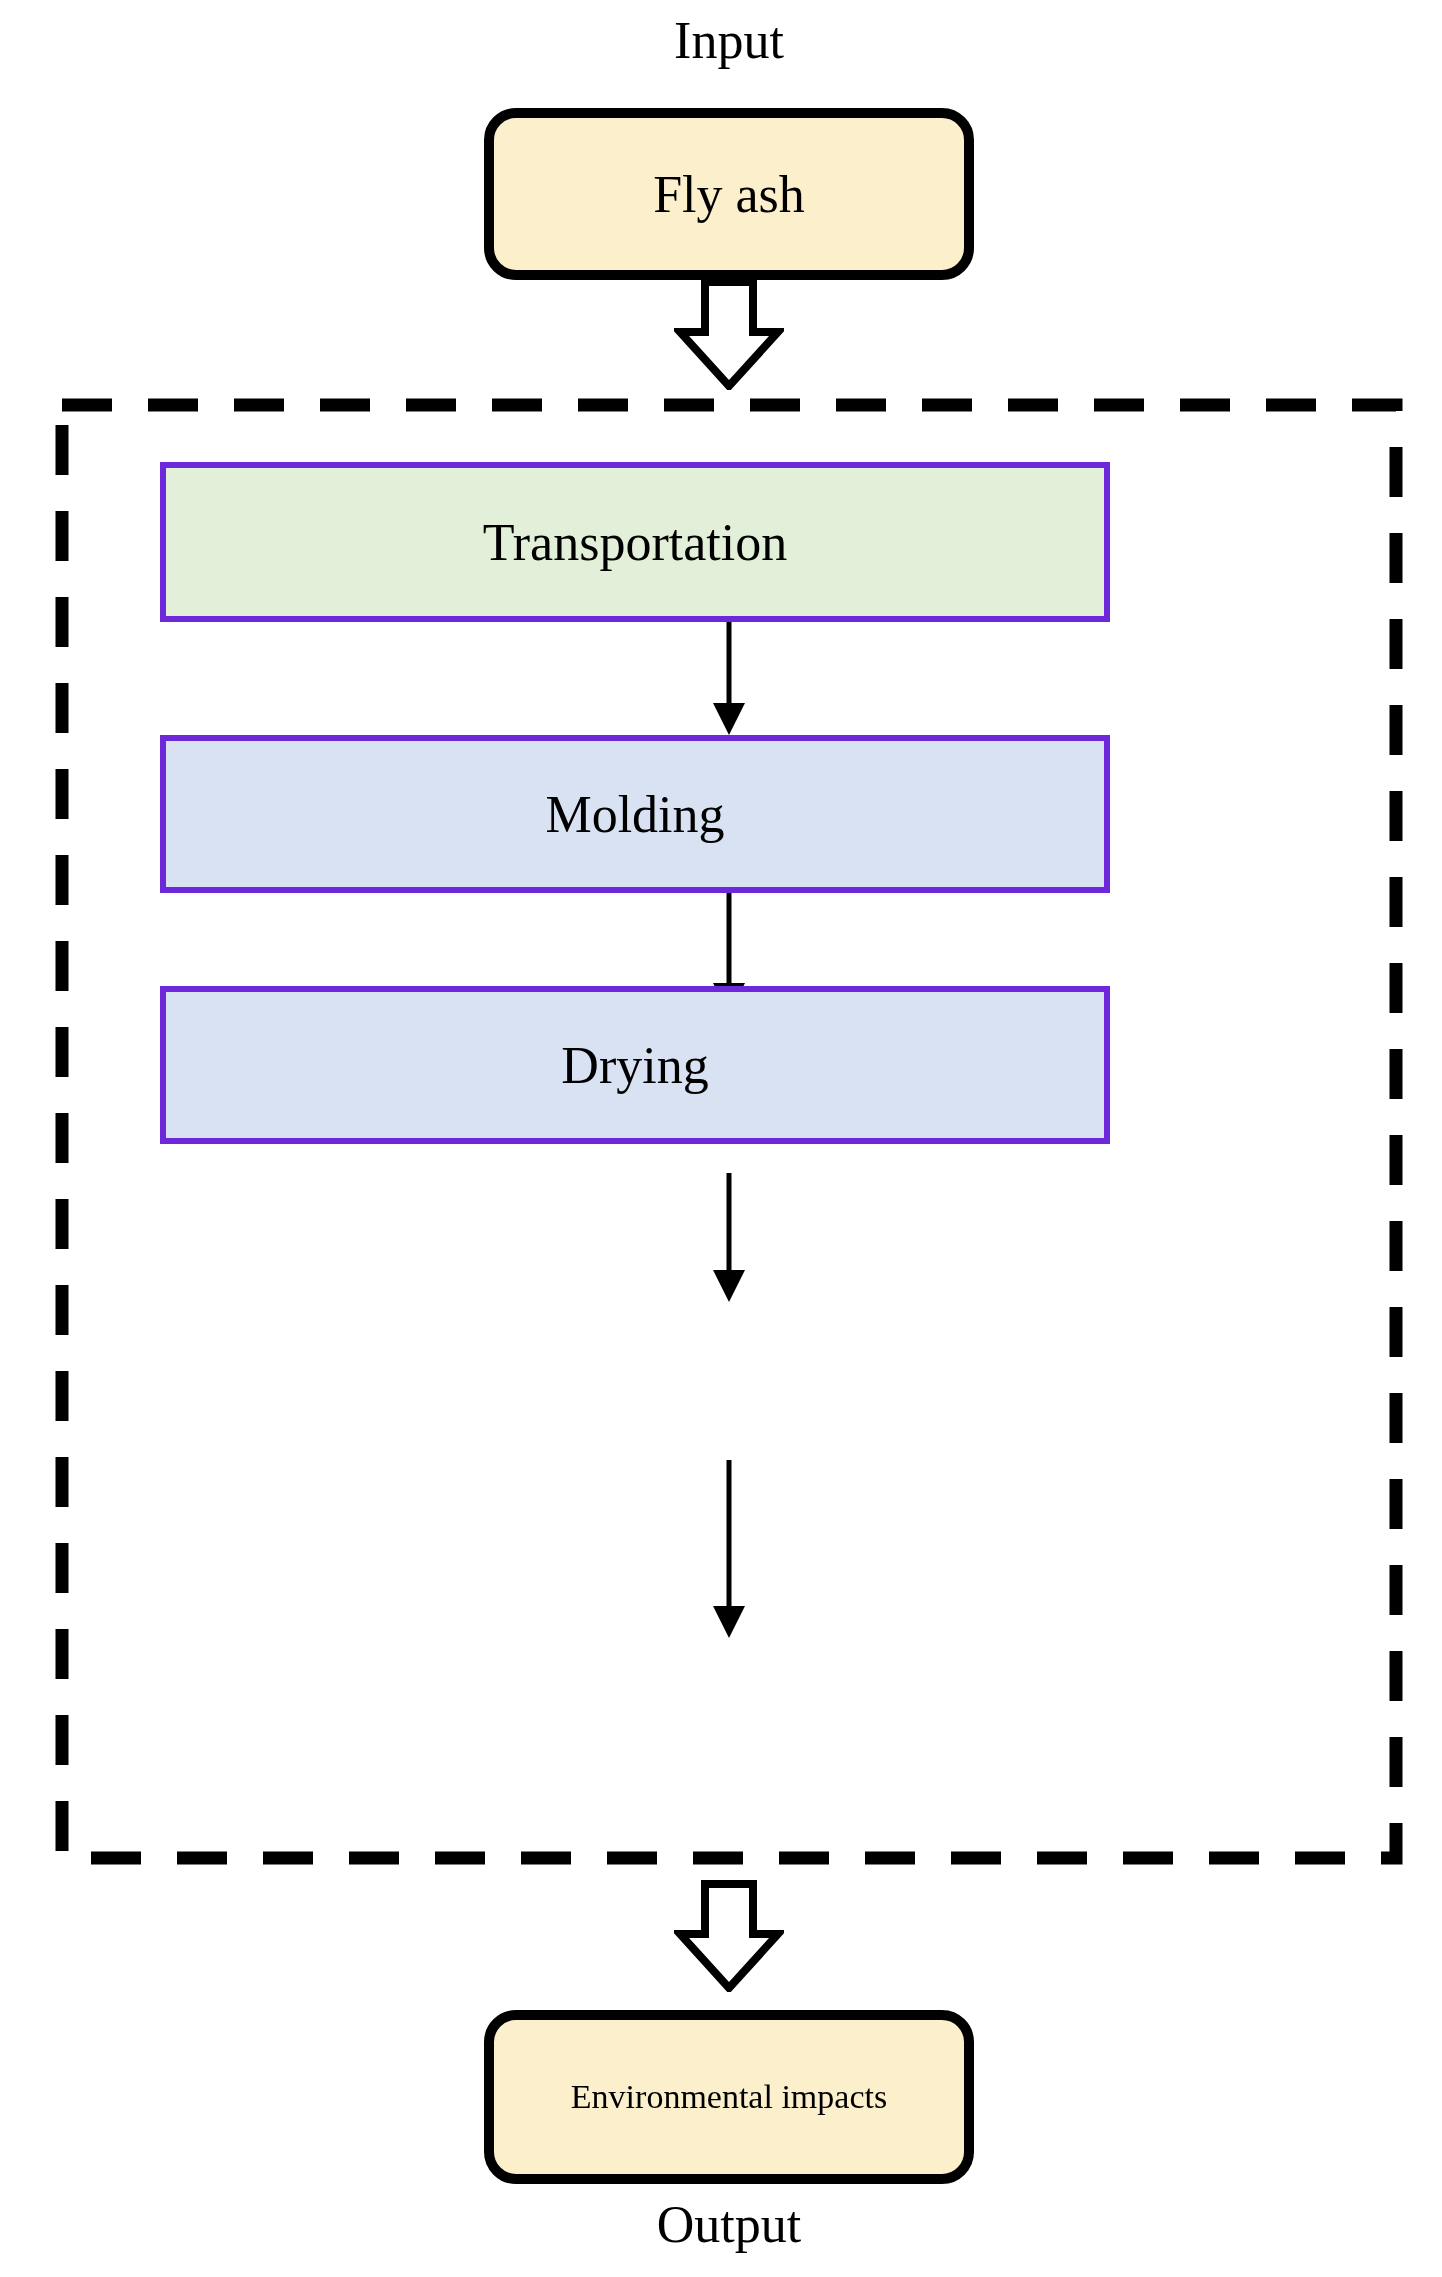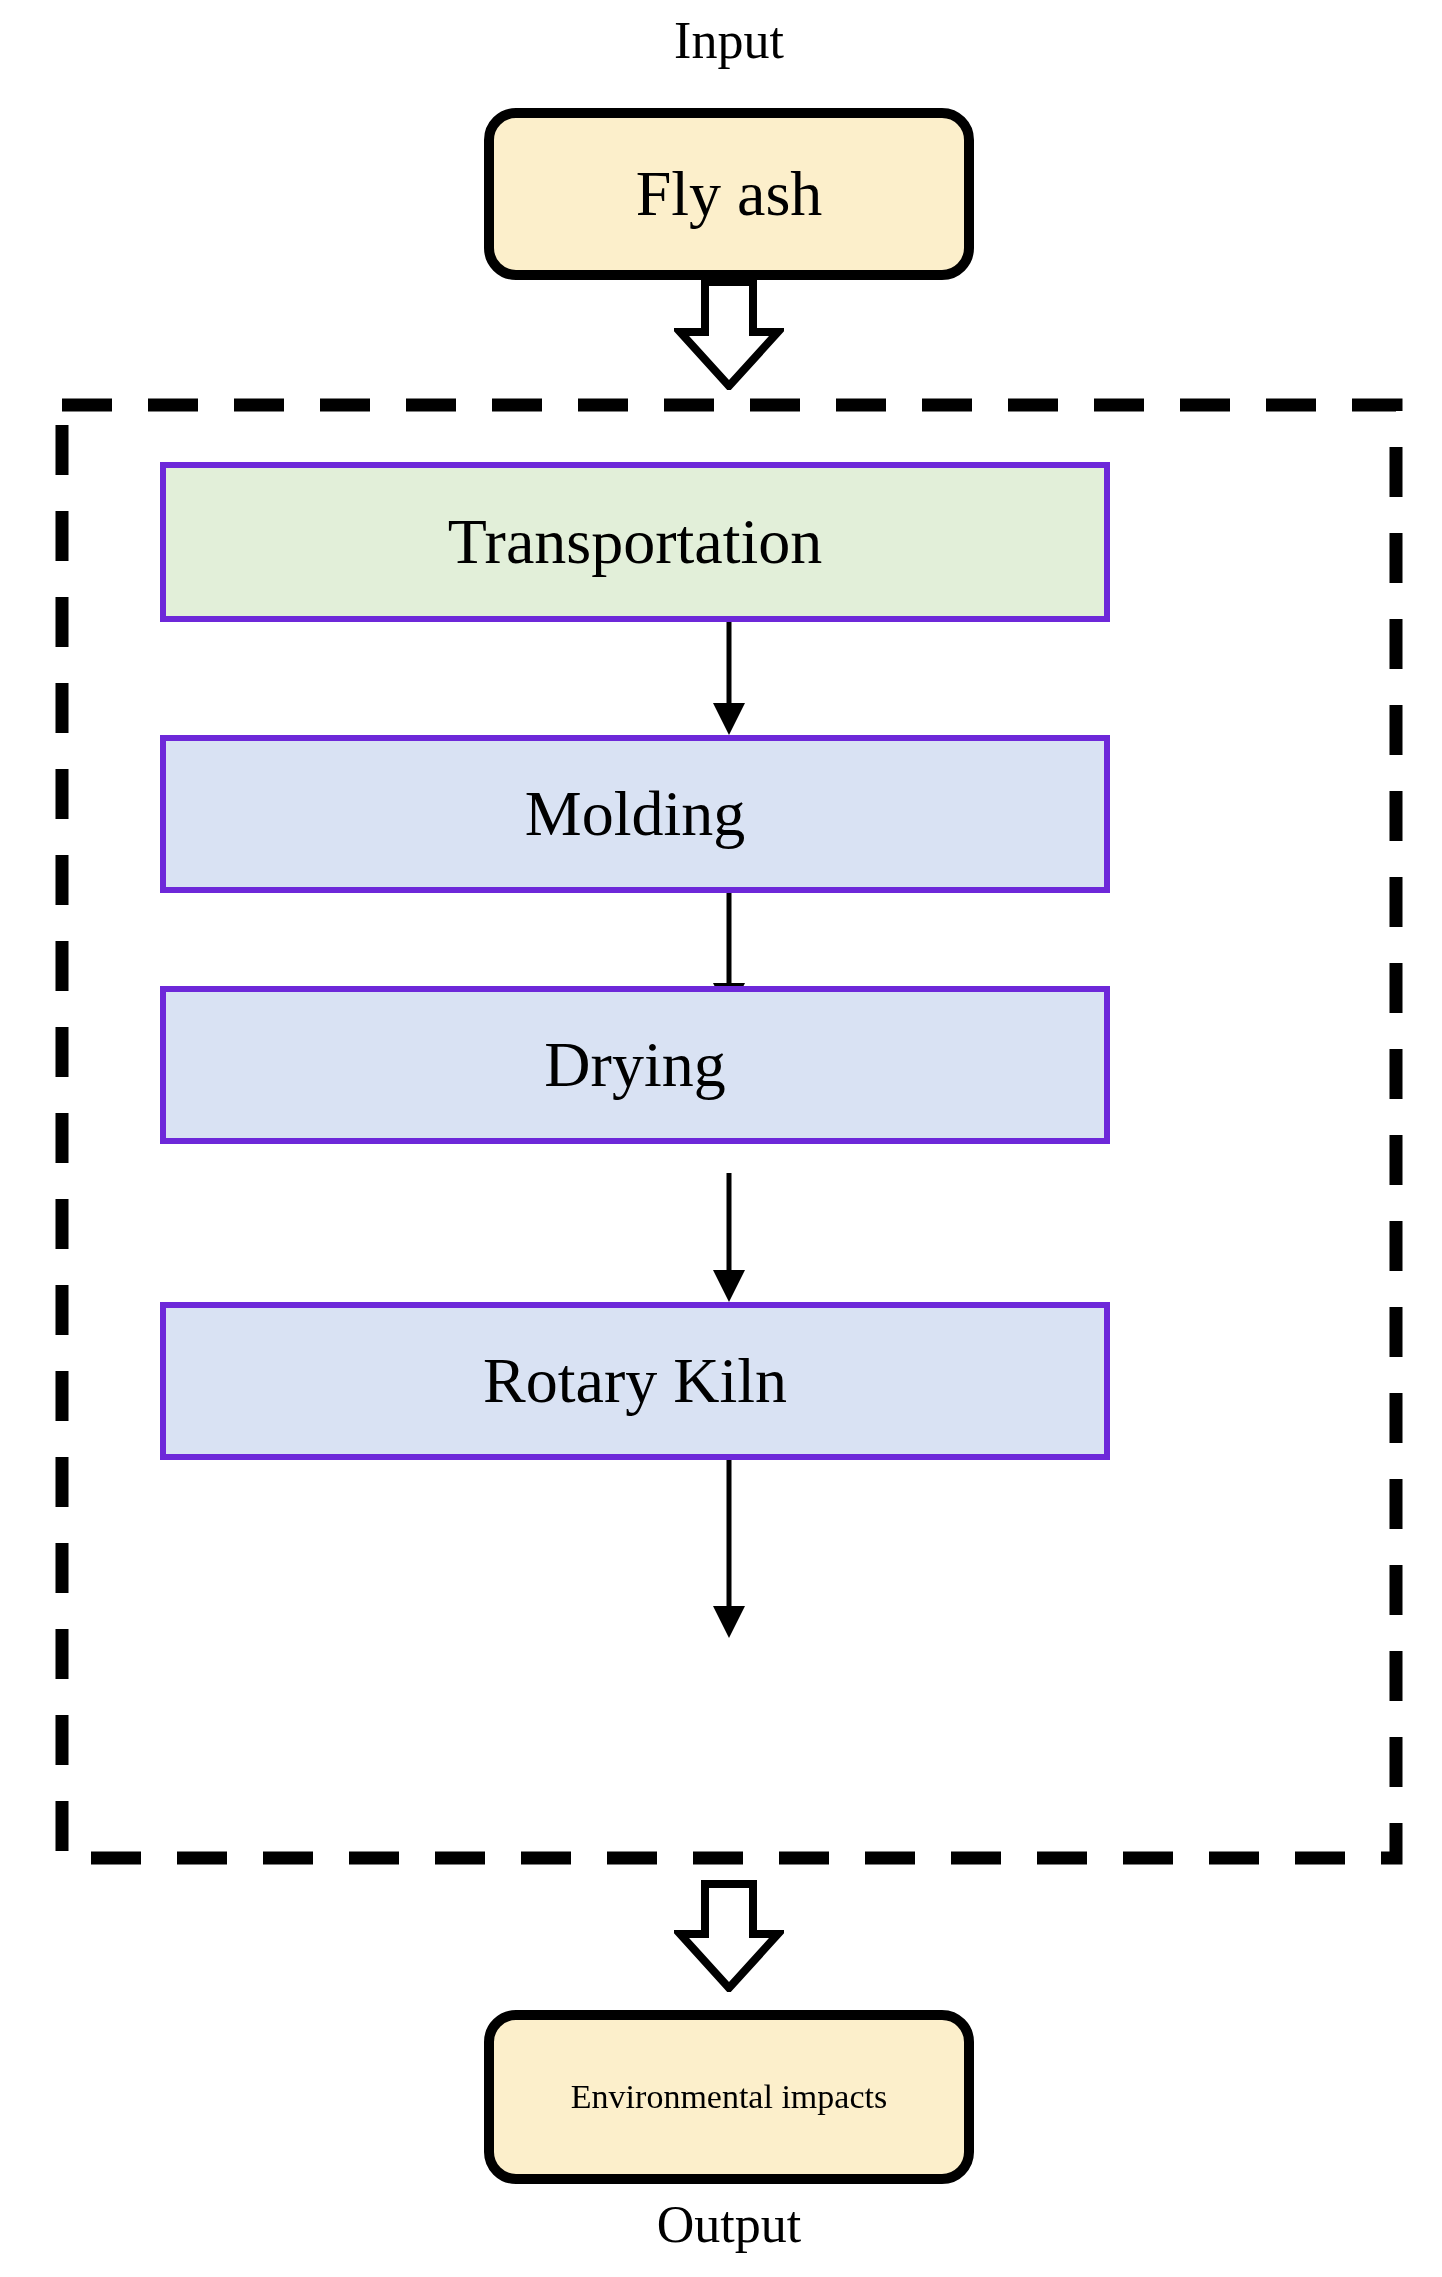--- a/index.html
+++ b/index.html
@@ -22,21 +22,21 @@
     line-height: 1.1;
     color: #000;
   }
   .node {
     position: absolute;
     display: flex;
     align-items: center;
     justify-content: center;
     box-sizing: border-box;
     text-align: center;
-    font-size: 64px;
+    font-size: 52px;
     background: #eee;
   }
   .terminal {
     left: 484px;
     width: 490px;
     border: 10px solid #000;
     border-radius: 32px;
   }
   .process {
     left: 160px;
@@ -87,23 +87,20 @@
 
   <div class="node process" style="top: 986px; height: 158px; background: rgb(217, 226, 243);">
     <span class="lbl">Drying</span>
   </div>
 
   <svg class="abs-svg" style="left: 709px; top: 1173px;" width="40" height="129" viewBox="0 0 40 129">
     <line x1="20" y1="0" x2="20" y2="101" stroke="#000000" stroke-width="5"></line>
     <polygon points="4,97 36,97 20,129" fill="#000000"></polygon>
   </svg>
 
-  <div class="node process" style="top: 1302px; height: 158px; background: rgb(217, 226, 243);">
-    <span class="lbl">Rotary Kiln</span>
-  </div>
 
   <svg class="abs-svg" style="left: 709px; top: 1460px;" width="40" height="178" viewBox="0 0 40 178">
     <line x1="20" y1="0" x2="20" y2="150" stroke="#000000" stroke-width="5"></line>
     <polygon points="4,146 36,146 20,178" fill="#000000"></polygon>
   </svg>
 
 
   <svg class="abs-svg" style="left: 674px; top: 1880px;" width="110" height="112" viewBox="0 0 110 112">
     <polygon points="31,4 79,4 79,54 104,54 55,108 6,54 31,54" fill="#ffffff" stroke="#000000" stroke-width="8" stroke-linejoin="miter"></polygon>
   </svg>

